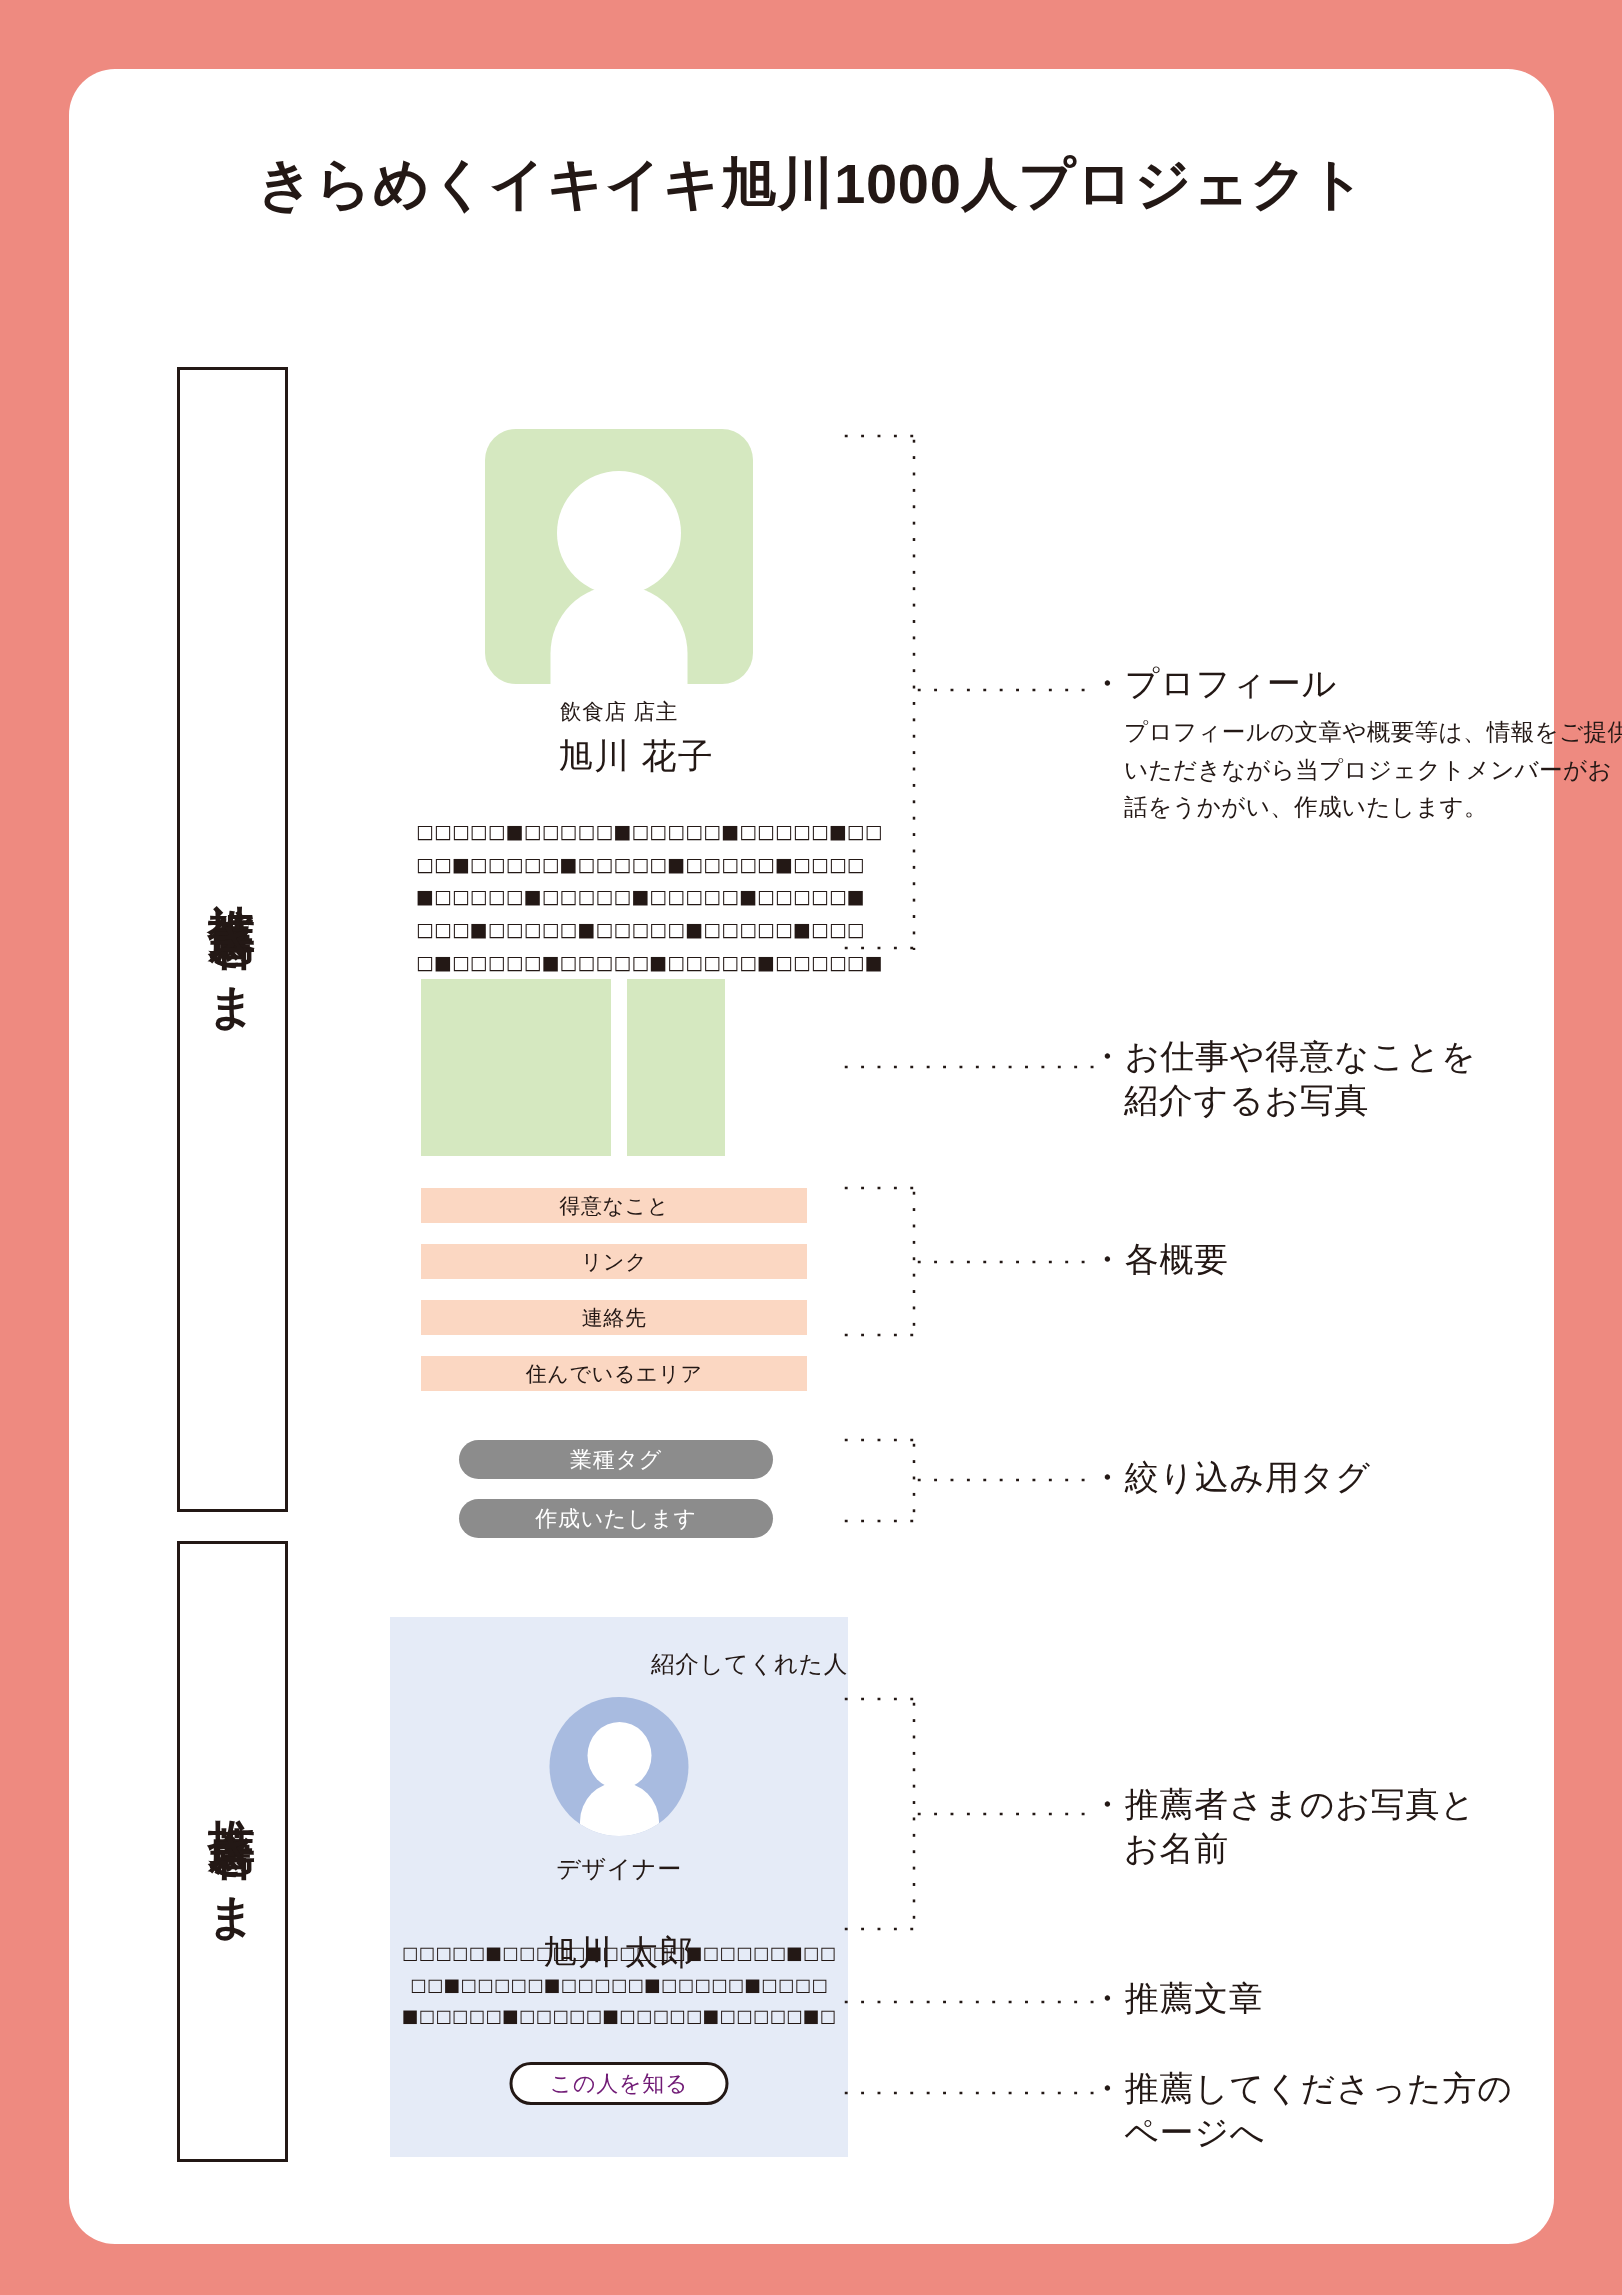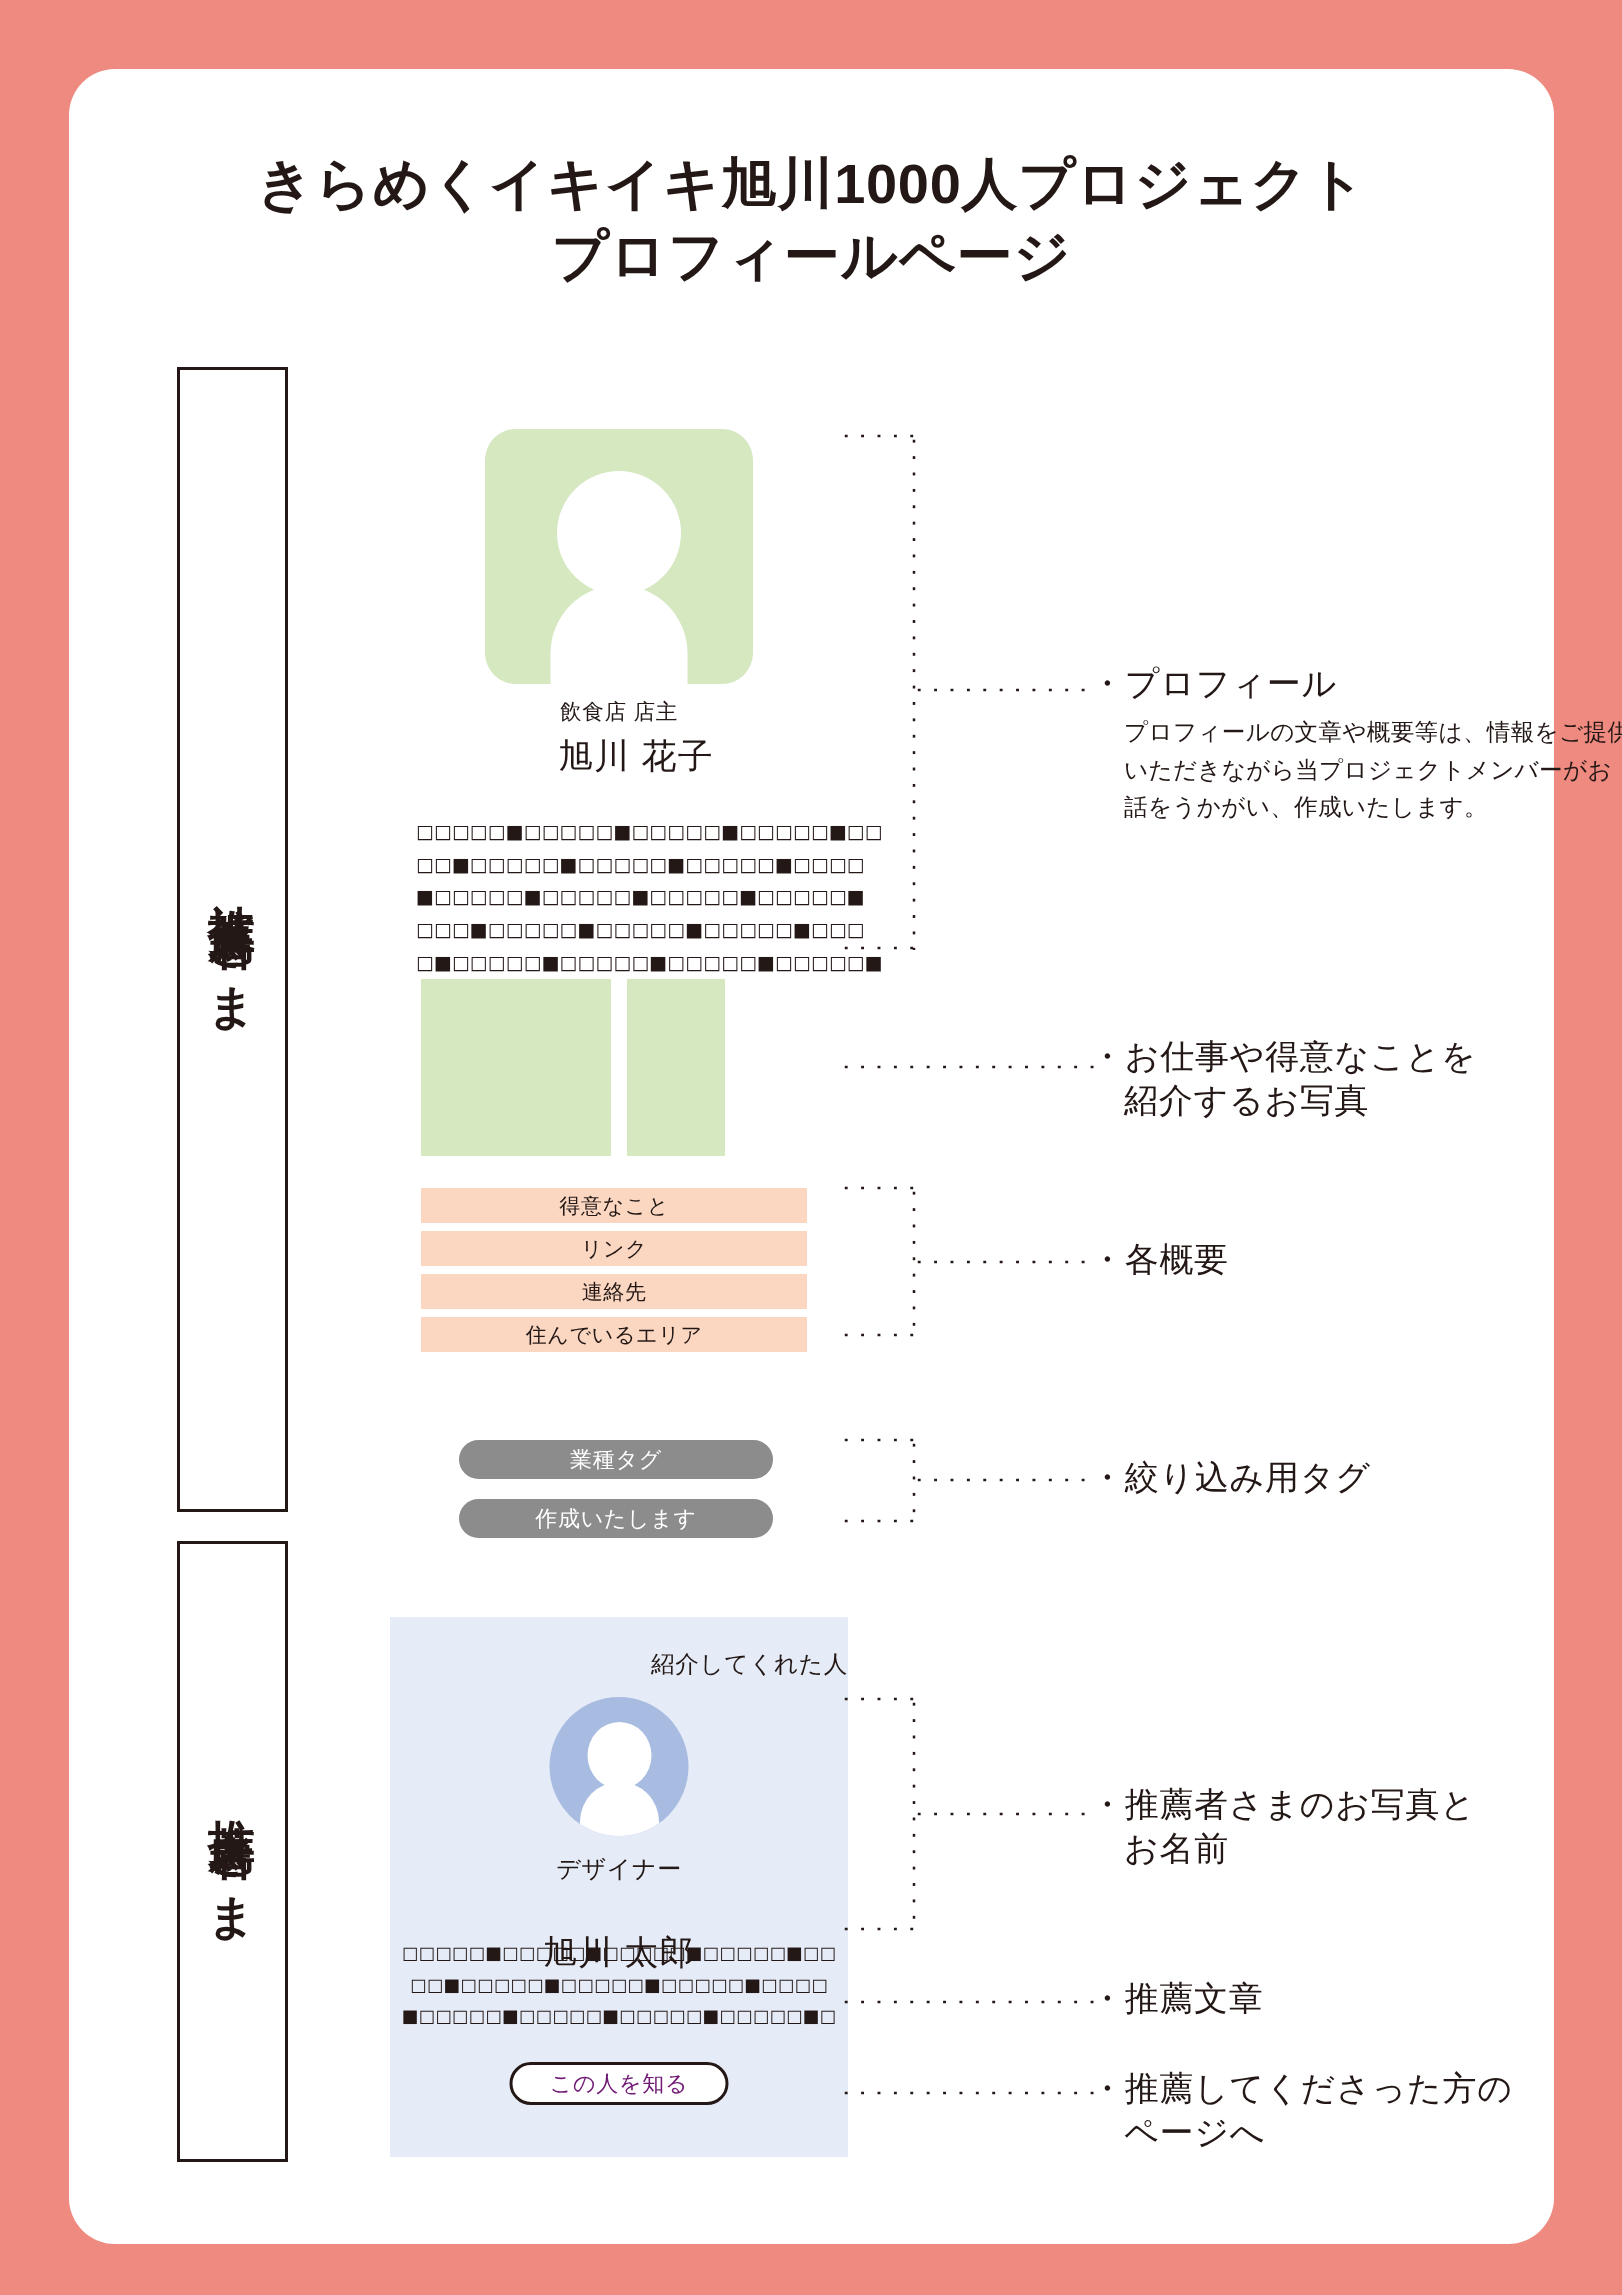--- a/index.html
+++ b/index.html
@@ -152,21 +152,21 @@
 
   .summary-bars {
     position: absolute;
     left: 5.2px;
     top: 1119px;
     width: 386px;
   }
   .bar {
     background: #fbd7c2;
     height: 35px;
-    margin-bottom: 8px;
+    margin-bottom: 21px;
     display: flex;
     align-items: center;
     justify-content: center;
     font-size: 21px;
     letter-spacing: 0.7px;
     color: #231815;
   }
 
   .tag-list {
     position: absolute;
@@ -322,21 +322,20 @@
     color: #231815;
   }
 </style>
 </head>
 <body>
 
 <div class="page">
 
   <div class="title-block">
     <div class="title-line">きらめくイキイキ旭川1000人プロジェクト</div>
-    <div class="title-line">プロフィールページ</div>
   </div>
 
   <div class="vbox" id="vbox-recommended">
     <span class="vbox-label">被推薦者さま</span>
   </div>
 
   <div class="vbox" id="vbox-recommender">
     <span class="vbox-label">推薦者さま</span>
   </div>
 

